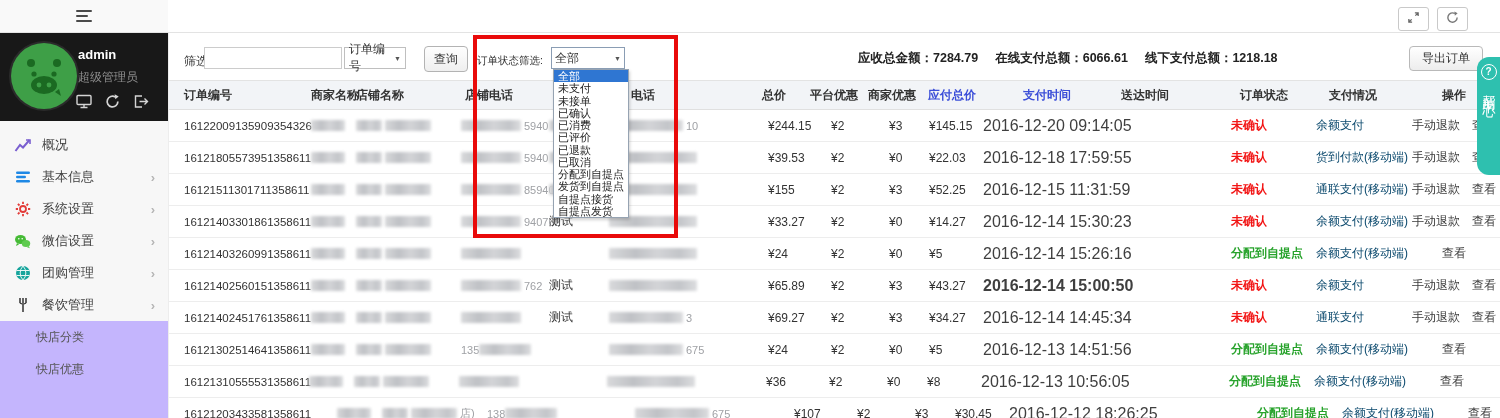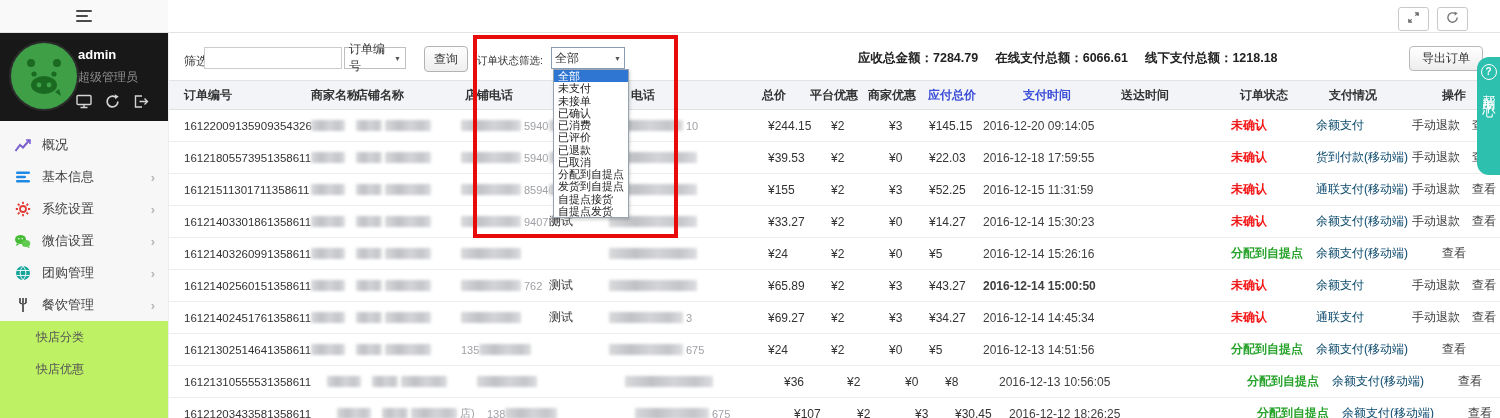--- a/index.html
+++ b/index.html
@@ -31,21 +31,21 @@
   .p-role{position:absolute;left:78px;top:36px;color:#8f8f8f;font-size:12px}
   .p-icons{position:absolute;left:76px;top:61px;display:flex;gap:13px;align-items:center}
   .p-icons span{display:flex}
   .menu{padding-top:8px}
   .menu-item{height:32px;display:flex;align-items:center;padding-left:14px;font-size:13px;
              color:#424242;position:relative;cursor:pointer}
   .menu-item.active{background:#fff}
   .mi-icon{width:17px;height:17px;margin-right:11px;display:flex;align-items:center;justify-content:center}
   .mi-chev{position:absolute;right:13px;color:#b5b5b5;font-size:13px;font-weight:bold}
   .mi-chev.down{transform:rotate(90deg)}
-  .submenu{flex:1;background:#bef264}
+  .submenu{flex:1;background:#c4b5fd}
   .sub-item{height:32px;line-height:32px;padding-left:36px;font-size:12px;color:#555;cursor:pointer}
 
   
   .main{position:absolute;left:168px;top:33px;width:1332px;height:385px;background:#fff;
         border-left:1px solid #ededed;box-sizing:border-box}
   .f-label{position:absolute;left:15px;top:20px;color:#333}
   .f-input{position:absolute;left:35px;top:14px;width:128px;height:20px;border:1px solid #ccc;
            padding:0 4px;font-size:12px;box-sizing:content-box}
   .f-select{position:absolute;left:175px;top:14px;width:62px;height:22px;border:1px solid #bfbfbf;
             background:#fff;display:flex;align-items:center;padding:0 4px;box-sizing:border-box;cursor:pointer}
@@ -84,21 +84,21 @@
   .ctr{justify-content:center;padding-left:0 !important}
   .blue{color:#3b4ed8}
   .order{font-size:11.5px}
   .blur{display:inline-block;height:11px;border-radius:1px;flex:none;margin-right:3px;
         background:linear-gradient(90deg,#d8d9db 0%,#bfc1c5 30%,#d3d4d7 55%,#c3c5c9 80%,#dcdddf 100%);
         filter:blur(1.8px)}
   .tail{color:#9fa1a5;font-size:11px}
   .st-red{color:#f21515;font-weight:bold}
   .st-green{color:#28a32c;font-weight:bold}
   .pay{color:#0c4a6e}
-  .time{color:#3f3f3f;font-size:12px}
+  .time{color:#3f3f3f;font-size:16px}
   .link{color:#3b3b3b;cursor:pointer;margin:0 6px}
 
   
   .help{position:absolute;right:0;top:57px;width:23px;height:118px;background:#2ec0af;
         border-radius:12px 0 0 12px;z-index:70;display:flex;flex-direction:column;align-items:center;
         color:#fff;cursor:pointer}
   .help .q{width:14px;height:14px;border:1px solid #fff;border-radius:50%;font-size:10px;line-height:14px;
            text-align:center;margin-top:7px;font-weight:bold}
   .help .vt{writing-mode:vertical-rl;text-orientation:upright;font-size:13px;letter-spacing:3px;margin-top:4px}
 </style>
@@ -546,21 +546,21 @@
         <div class="cell" style="width: 62px; padding-left: 8px;">¥5</div>
         <div class="cell time" style="width: 128px;">2016-12-13 14:51:56</div>
         <div class="cell" style="width: 115px; padding-left: 10px;"></div>
         <div class="cell st-green" style="width: 85px; padding-left: 5px;">分配到自提点</div>
         <div class="cell pay" style="width: 96px; padding-left: 5px;">余额支付(移动端)</div>
         <div class="cell ctr" style="width: 94px;">
           <span class="link">查看</span>
         </div>
       </div>
       <div class="trow">
-        <div class="cell order" style="width: 158px; padding-left: 15px;">16121310555531358611</div>
+        <div class="cell order" style="width: 140px; padding-left: 15px;">16121310555531358611</div>
         <div class="cell" style="width: 45px;">
           <span class="blur" style="width: 34px;"></span>
         </div>
         <div class="cell" style="width: 95px;">
           <span class="blur" style="width: 26px;"></span>
           <span class="blur" style="width: 46px;"></span>
         </div>
         <div class="cell" style="width: 95px; padding-left: 10px;">
           <span class="blur" style="width: 60px;"></span>
         </div>

